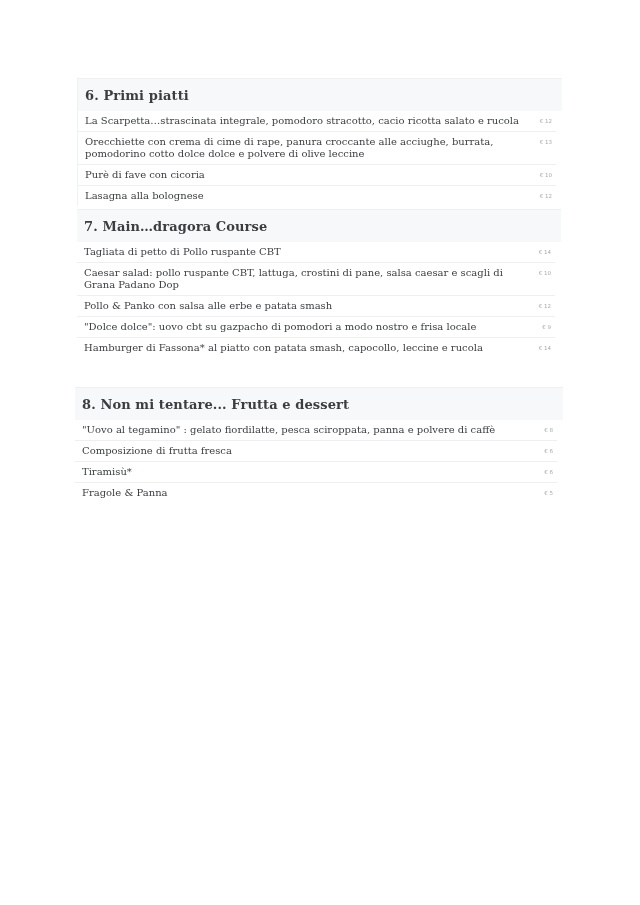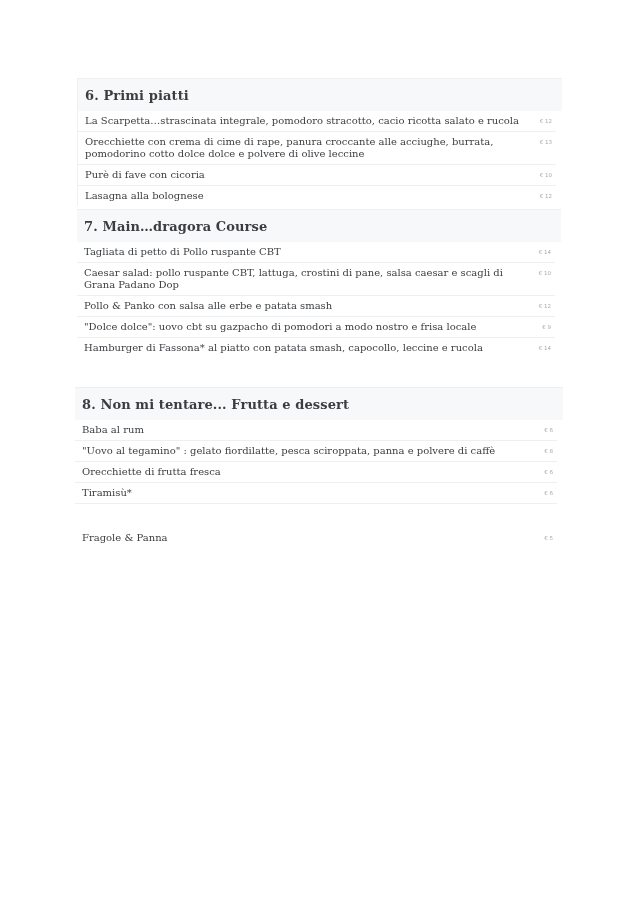--- a/index.html
+++ b/index.html
@@ -129,35 +129,31 @@
       </div>
     </div>
   </div>
 
   <div class="section" style="left:75px; top:387px; width:488px;">
     <div class="section-header" style="height:31px;">
       <span class="section-title">8. Non mi tentare... Frutta e dessert</span>
     </div>
     <div class="items">
       <div class="item" style="height:21px;">
-        <span class="item-name">Baba al rum</span>
-        <span class="item-price">€ 6</span>
-      </div>
-      <div class="item" style="height:21px;">
         <span class="item-name">"Uovo al tegamino" : gelato fiordilatte, pesca sciroppata, panna e polvere di caffè</span>
         <span class="item-price">€ 8</span>
       </div>
       <div class="item" style="height:21px;">
-        <span class="item-name">Orecchiette di frutta fresca</span>
+        <span class="item-name">Composizione di frutta fresca</span>
         <span class="item-price">€ 6</span>
       </div>
       <div class="item" style="height:21px;">
         <span class="item-name">Tiramisù*</span>
         <span class="item-price">€ 6</span>
       </div>
-      <div class="item" style="height:21px;margin-top:24px;">
+      <div class="item" style="height:21px;">
         <span class="item-name">Fragole &amp; Panna</span>
         <span class="item-price">€ 5</span>
       </div>
     </div>
   </div>
 
 </div>
 
 </body></html>

